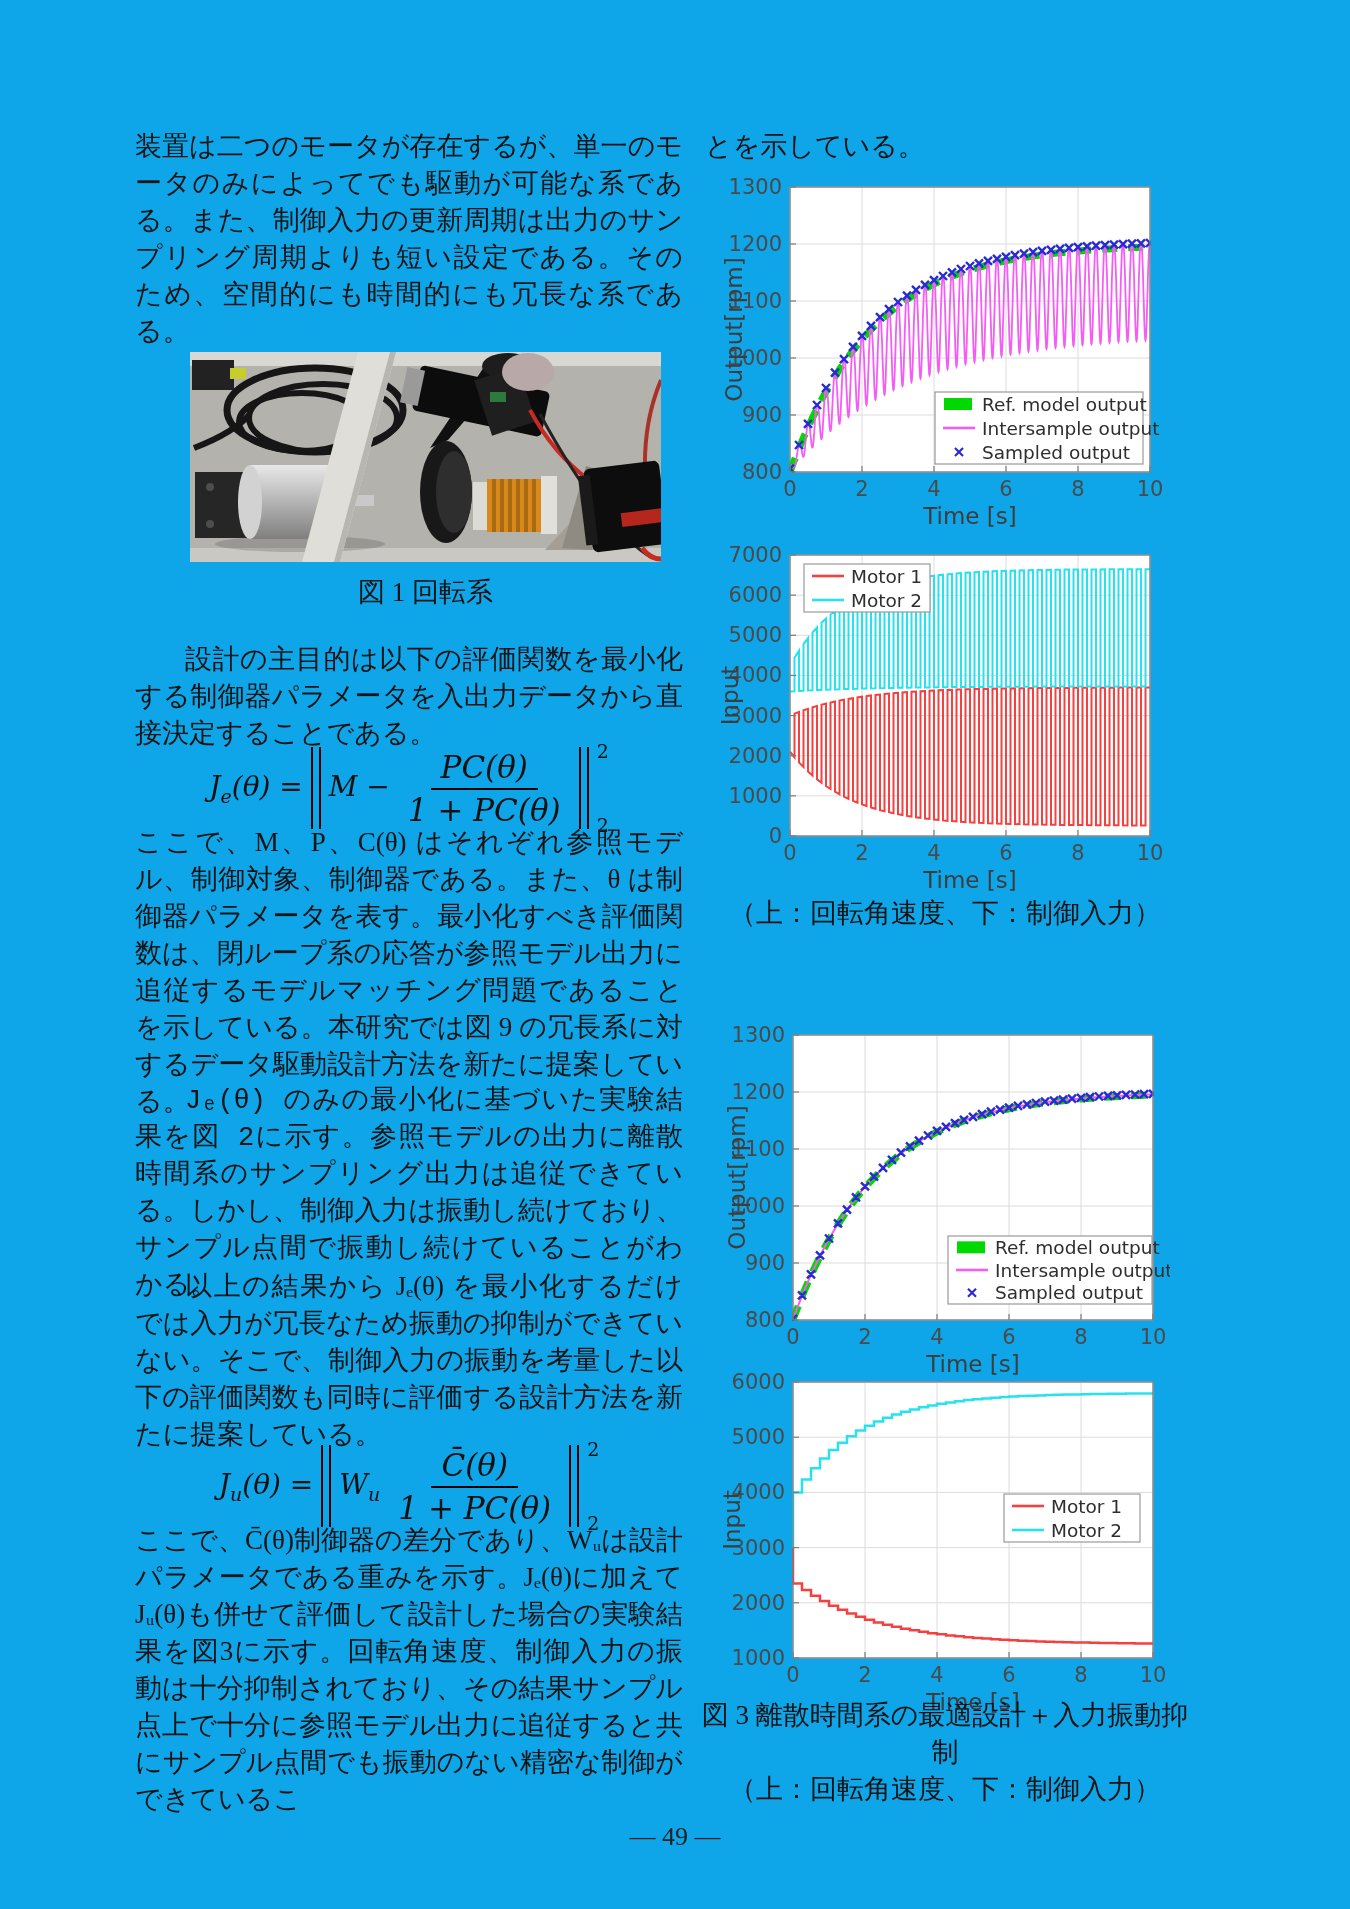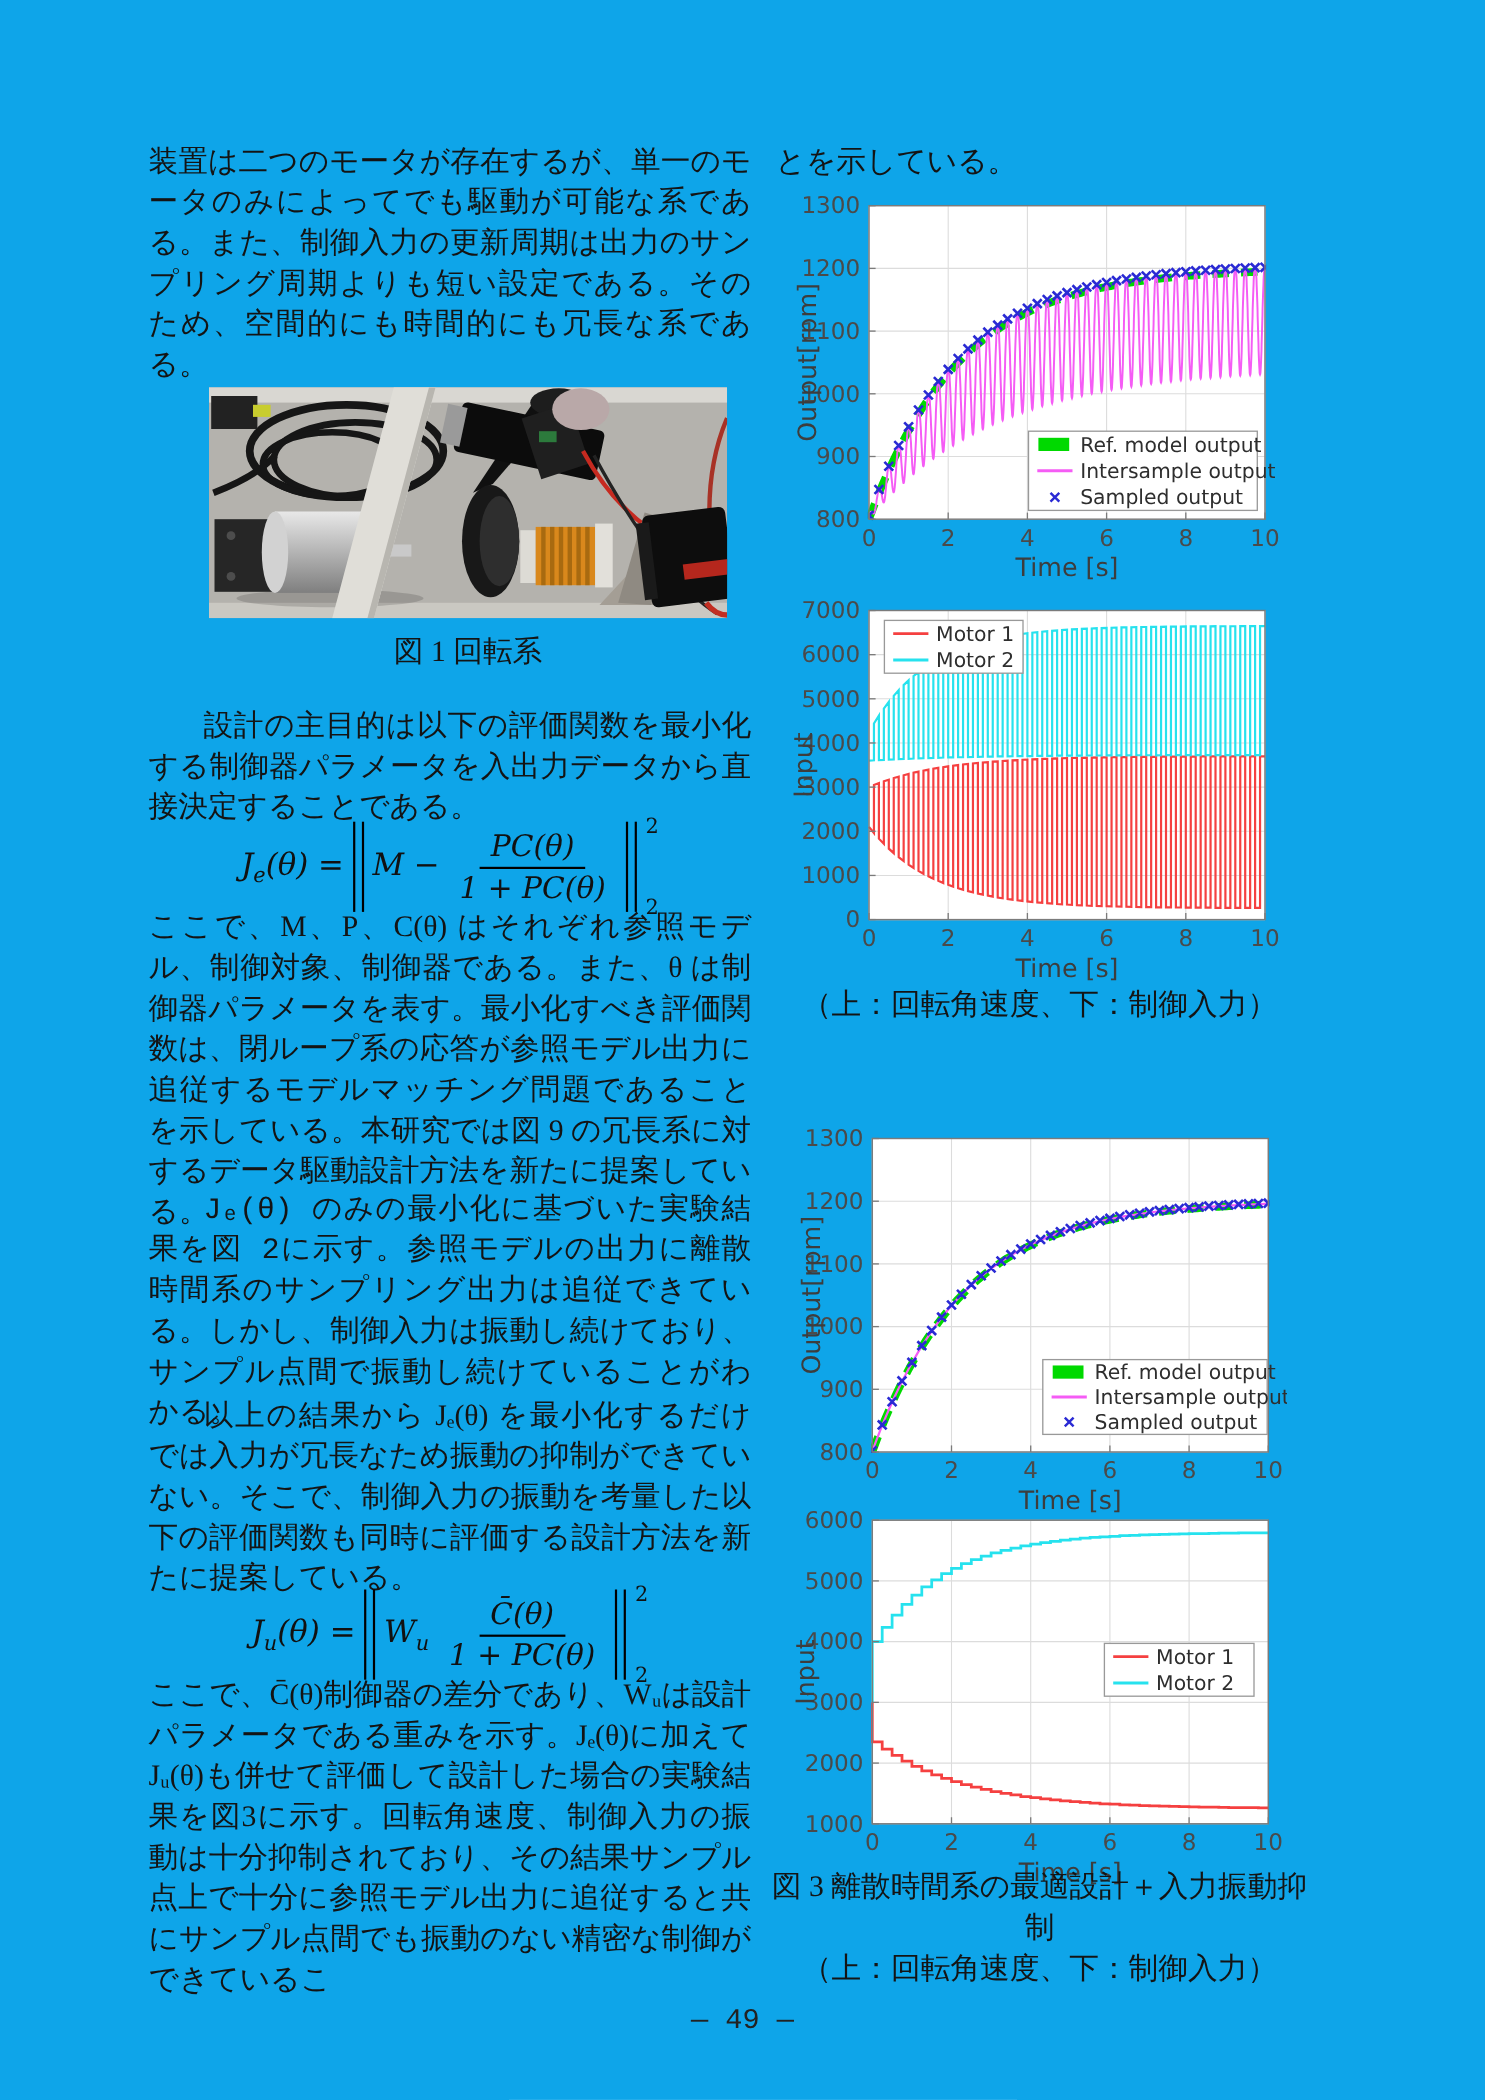--- a/index.html
+++ b/index.html
@@ -6,28 +6,28 @@
   #page{position:relative;width:1350px;height:1909px;background:#0ea5e9;overflow:hidden;
         font-family:"Liberation Serif","DejaVu Serif",serif;color:#111;}
   .abs{position:absolute;}
   .jp{font-size:27px;line-height:37px;color:#141414;}
   .para{width:548px;text-align:justify;}
   .indent{text-indent:50px;}
   .caption{text-align:center;}
   .equation{display:flex;align-items:center;justify-content:center;gap:8px;
             font-family:"DejaVu Serif","Liberation Serif",serif;font-size:28px;font-style:italic;}
   .equation .dbar{display:inline-block;width:6px;height:82px;border-left:2.5px solid #000;border-right:2.5px solid #000;}
-  .frac{display:inline-flex;flex-direction:column;align-items:center;font-size:27px;justify-content:flex-end;}
+  .frac{display:inline-flex;flex-direction:column;align-items:center;font-size:31px;justify-content:flex-end;}
   .frac .num{padding:0 10px 3px 10px;border-bottom:2px solid #000;}
   .frac .den{padding:2px 10px 0 10px;}
   .eq-scripts{display:inline-flex;flex-direction:column;justify-content:space-between;height:96px;
               font-size:19px;font-style:normal;}
   sub{font-size:19px;}
   .chart{position:absolute;}
-  .footer{font-size:26px;color:#222;text-align:center;font-family:Liberation Mono, monospace;}
+  .footer{font-size:26px;color:#222;text-align:center;font-family:Liberation Serif, serif;}
 </style>
 </head>
 <body>
 
 <div id="page">
 
   <div class="abs jp para" style="left:135px;top:128px;">装置は二つのモータが存在するが、単一のモータのみによってでも駆動が可能な系である。また、制御入力の更新周期は出力のサンプリング周期よりも短い設定である。そのため、空間的にも時間的にも冗長な系である。</div>
 
   <div class="abs" style="left:190px;top:352px;width:471px;height:210px;">
     <svg width="471" height="210" viewBox="0 0 471 210">

